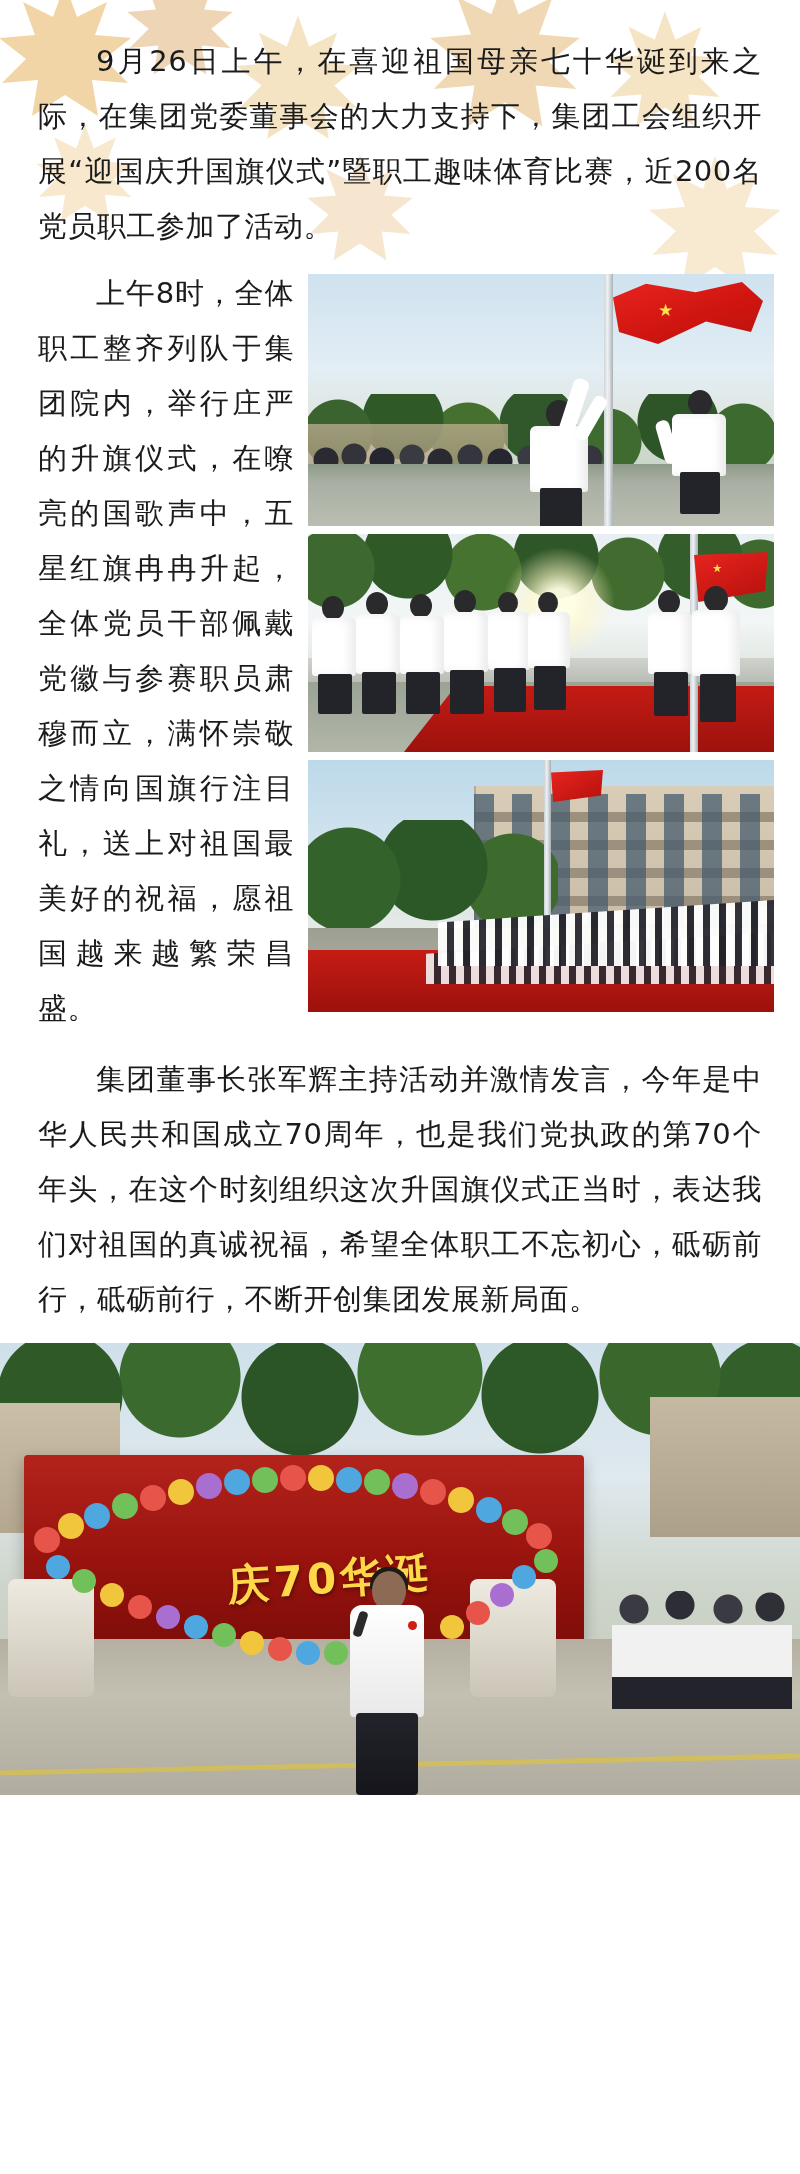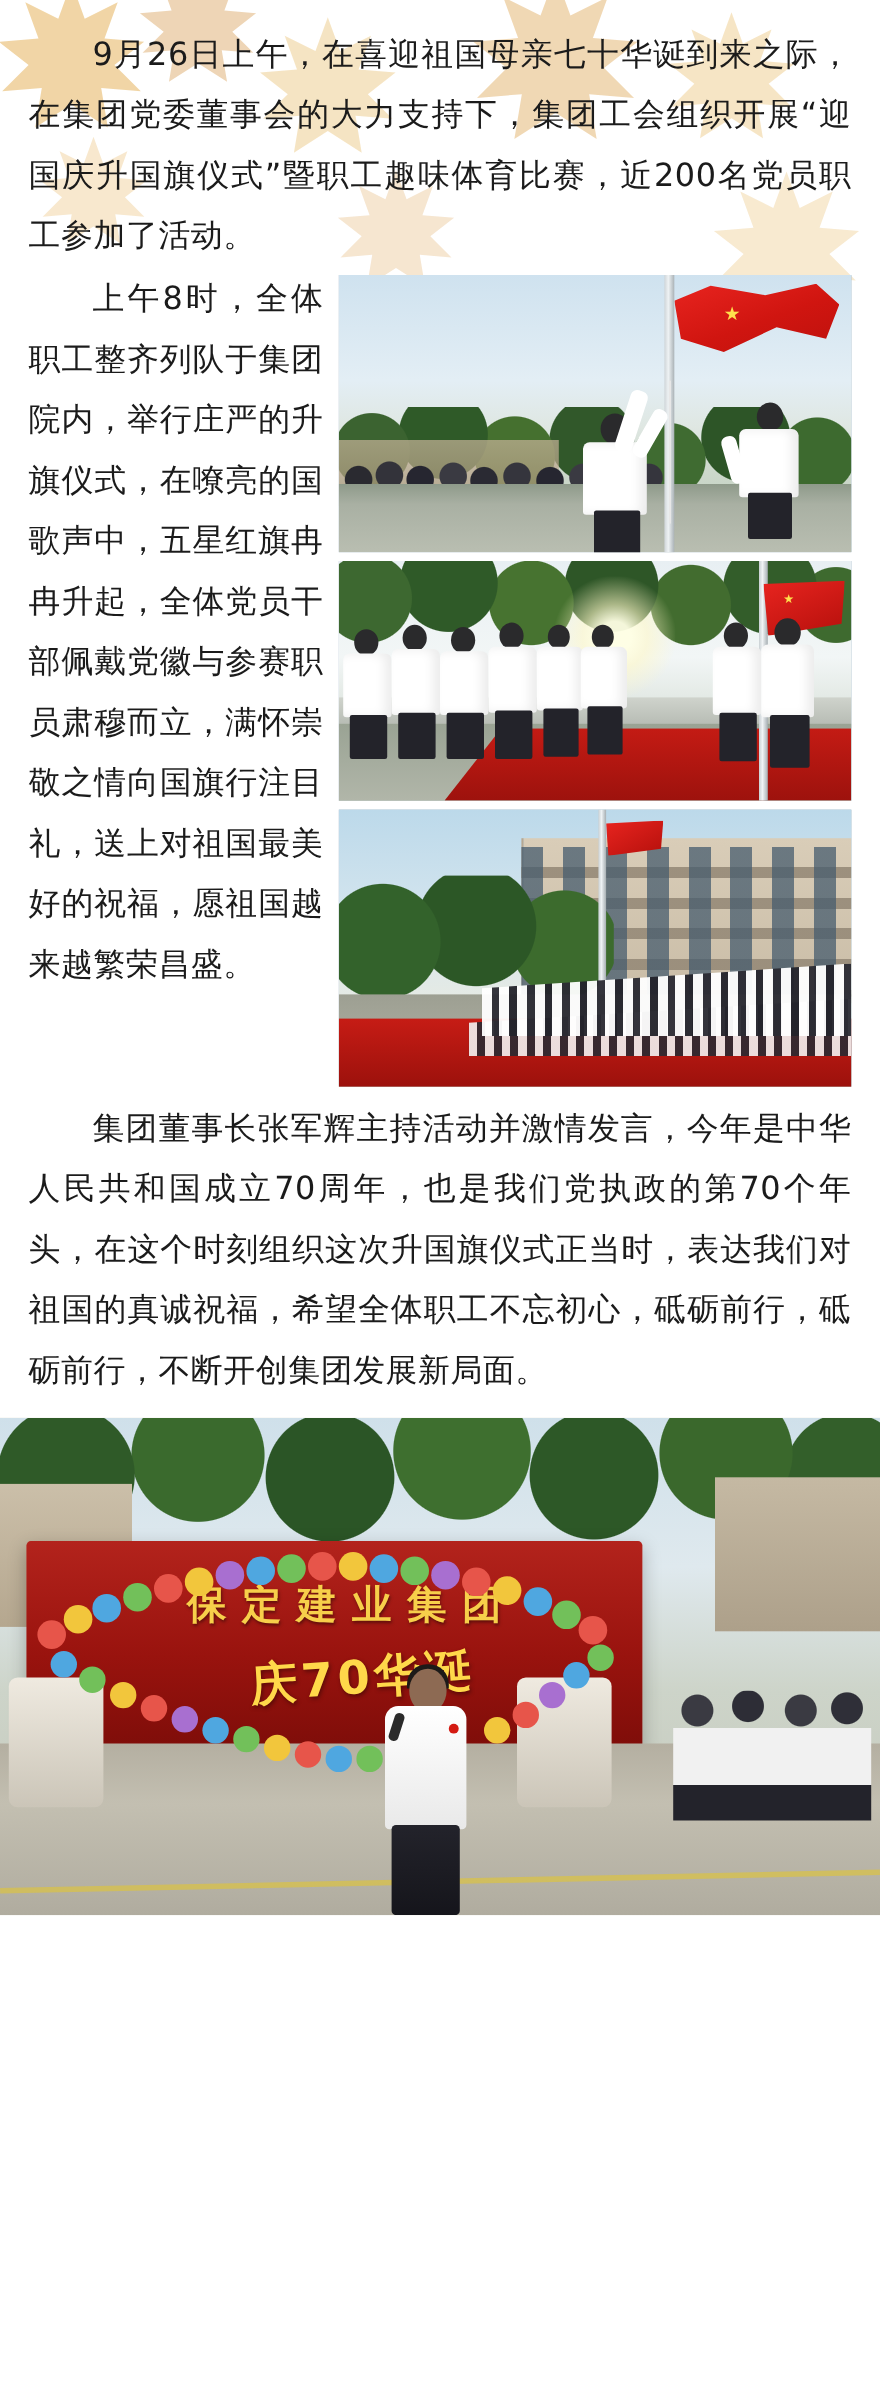--- a/index.html
+++ b/index.html
@@ -35,21 +35,21 @@
     width: 800px;
     padding: 22px 26px 0 26px;
   }
   .para {
     font-size: 29px;
     line-height: 55px;
     color: #1b1b1b;
     text-align: justify;
     text-indent: 2em;
     letter-spacing: 0.5px;
-    margin: 0;
+    margin: 12px;
     font-family: "DejaVu Sans", "Liberation Sans", sans-serif;
   }
 
   
   .photo-stack {
     float: right;
     width: 466px;
     margin: 8px 0 6px 14px;
   }
   .photo {
@@ -415,21 +415,20 @@
   <p class="para para3">集团董事长张军辉主持活动并激情发言，今年是中华人民共和国成立70周年，也是我们党执政的第70个年头，在这个时刻组织这次升国旗仪式正当时，表达我们对祖国的真诚祝福，希望全体职工不忘初心，砥砺前行，砥砺前行，不断开创集团发展新局面。</p>
 </div>
 
 <div class="hero">
   <div class="h-sky"></div>
   <div class="h-trees"></div>
   <div class="h-bldgL"></div>
   <div class="h-bldgR"></div>
 
   <div class="h-wall"></div>
-  <div class="h-wall-text">保定建业集团</div>
   <div class="h-wall-sub">庆70华诞</div>
 
   <div class="h-ground"></div>
   <div class="h-line"></div>
 
   <div class="h-lionL"></div>
   <div class="h-lionR"></div>
 
   <div>
     <div class="balloon" style="left:34px;top:184px;width:26px;height:26px;background:#e7554a;"></div>

